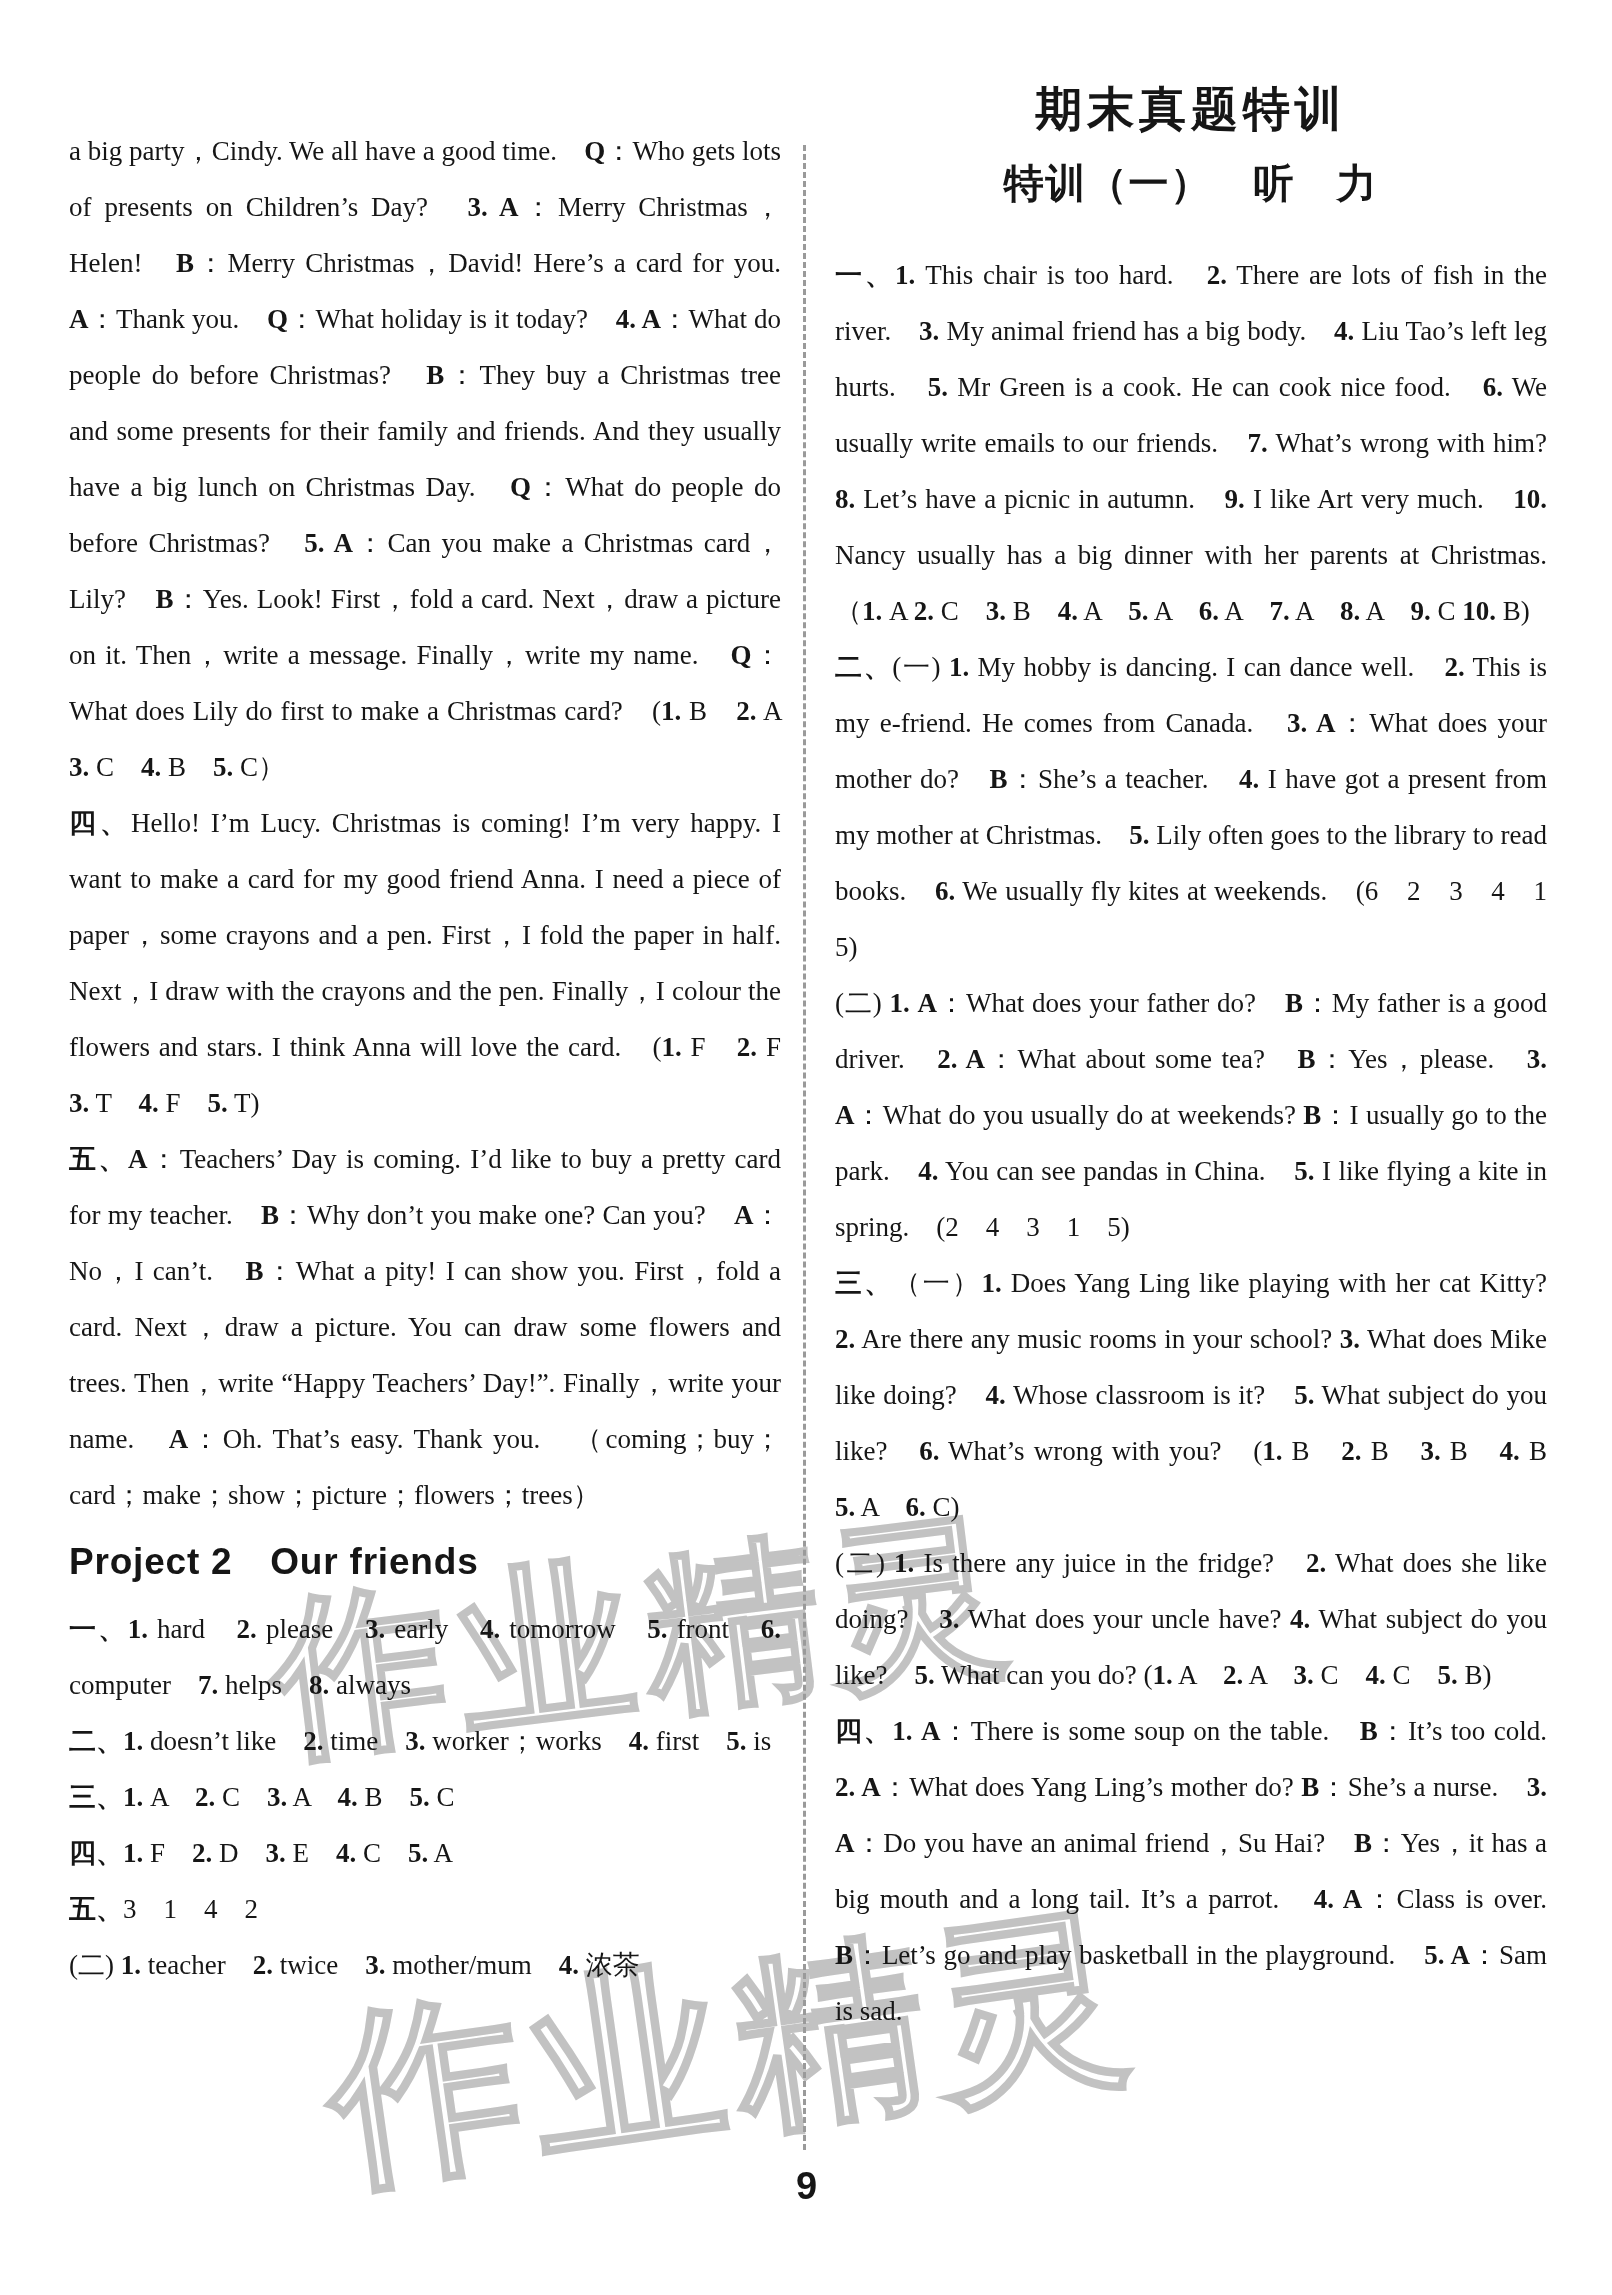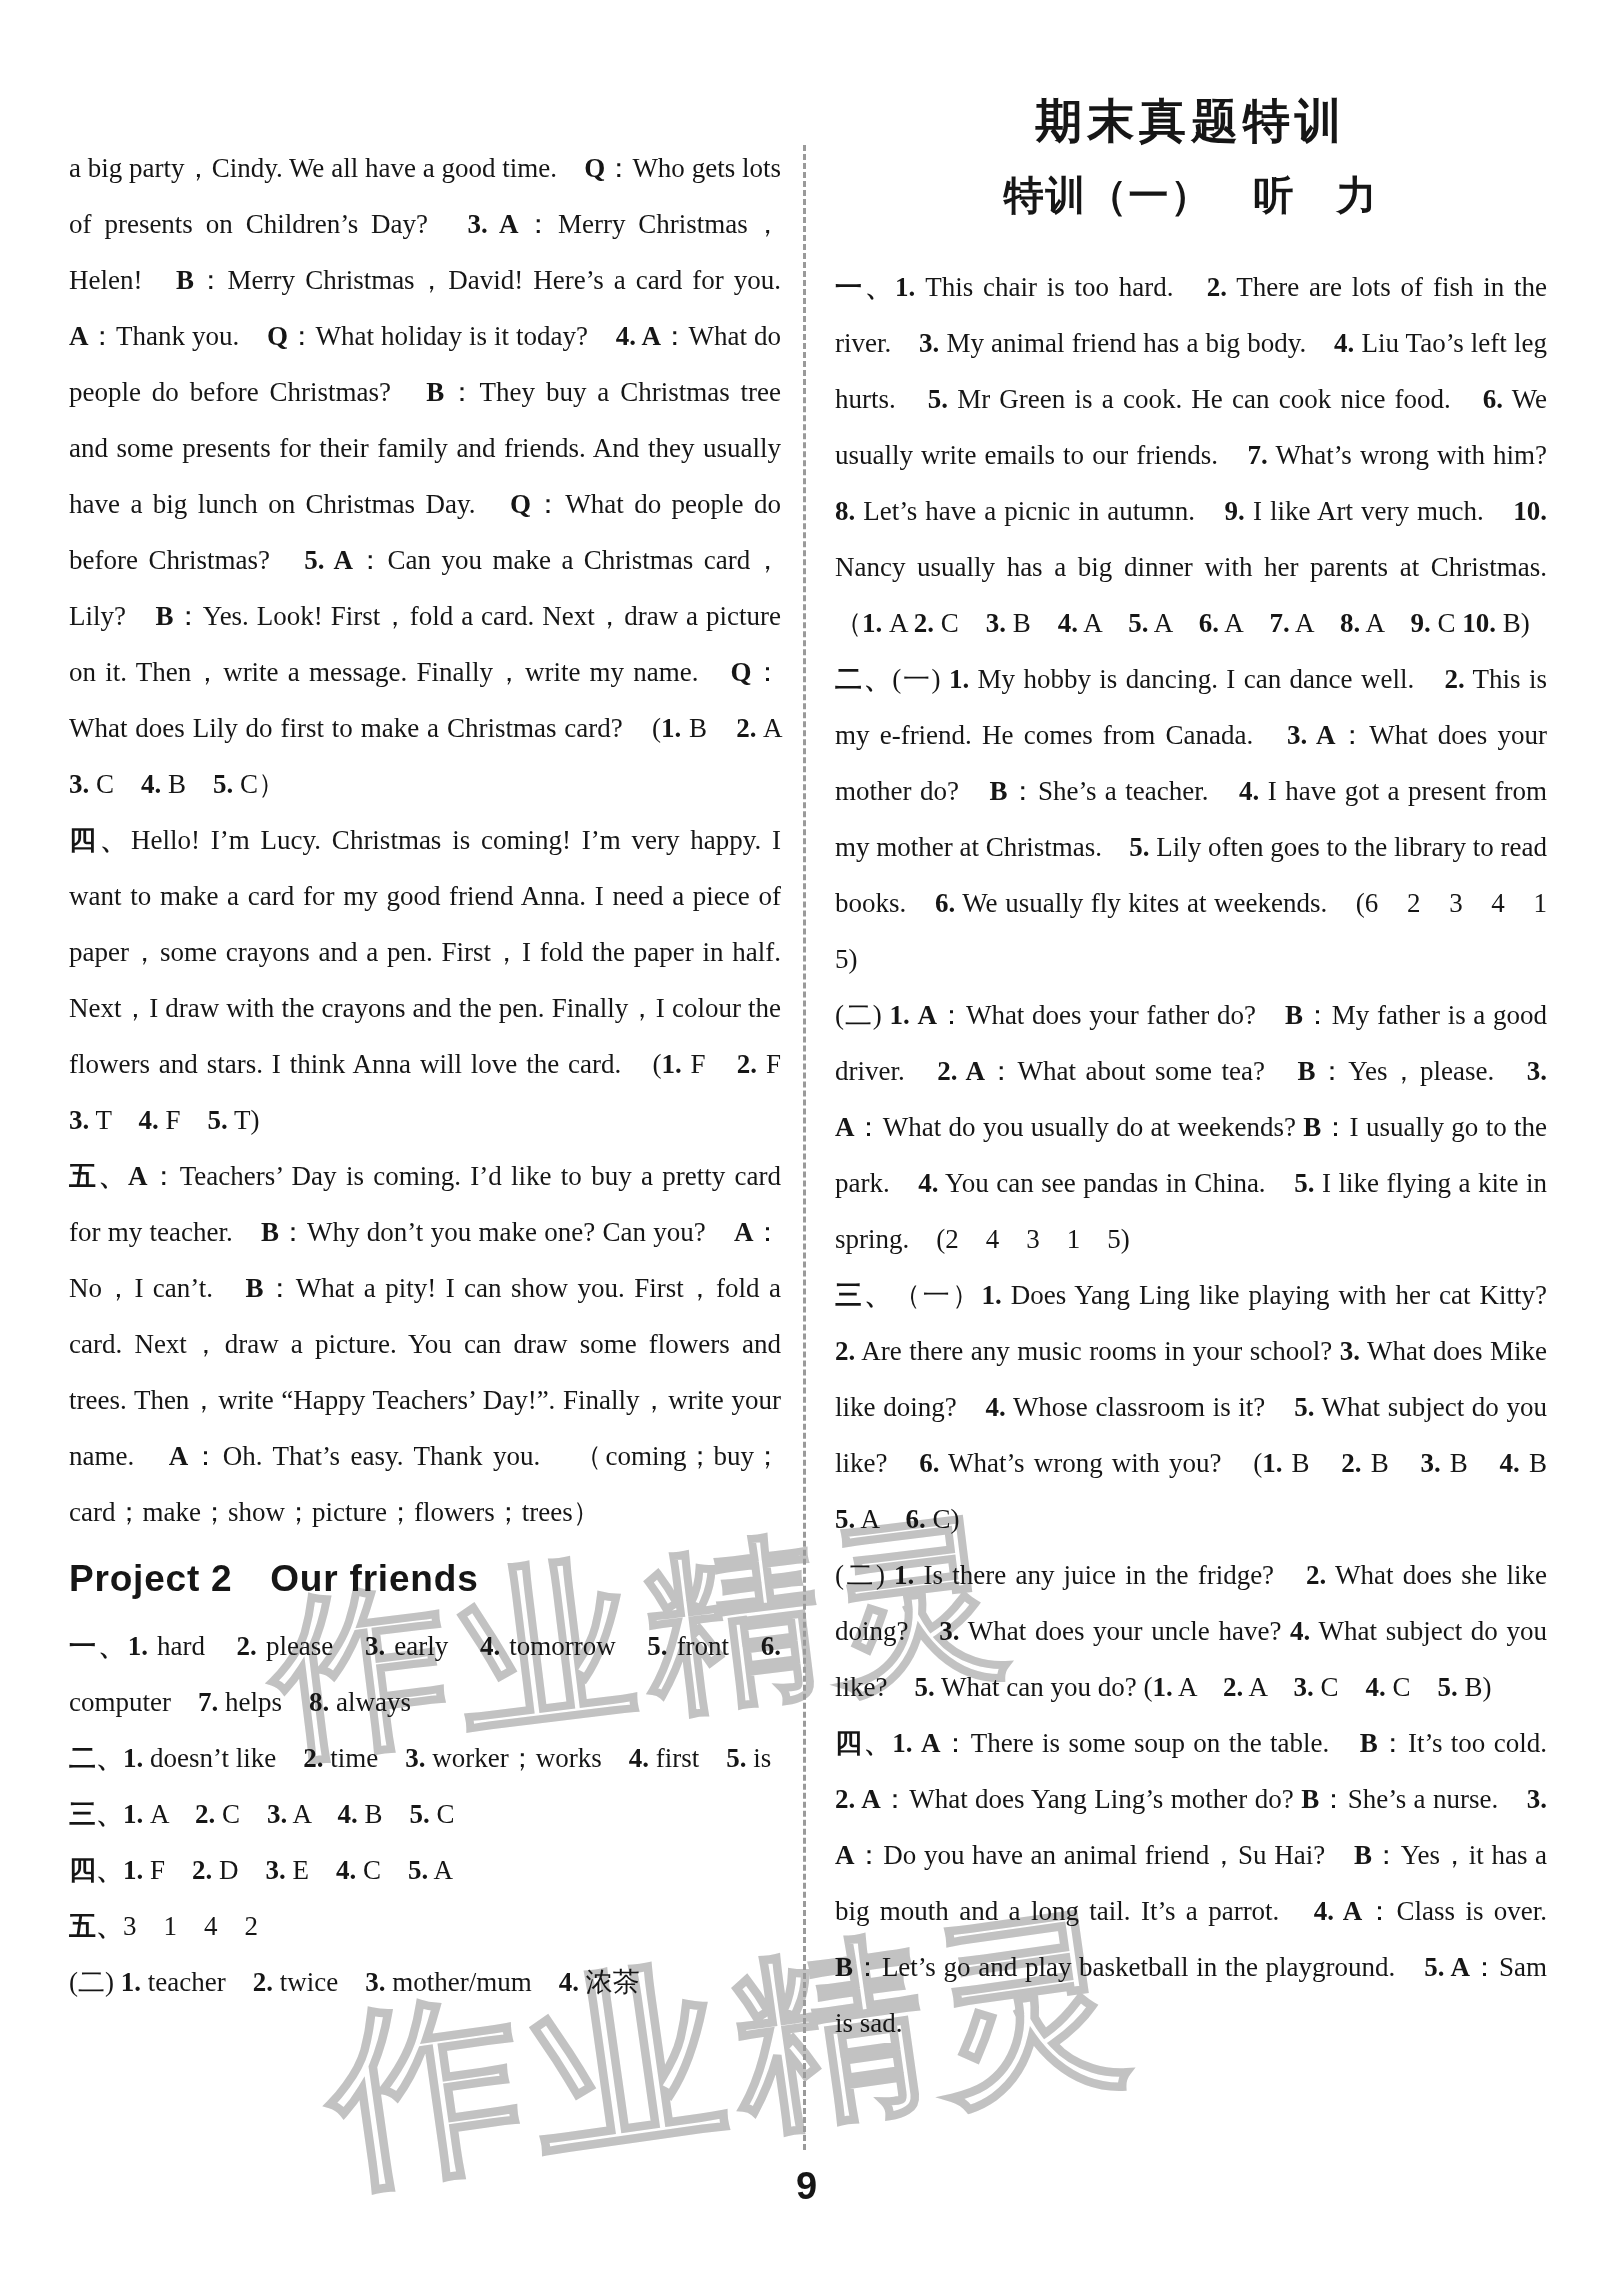--- a/index.html
+++ b/index.html
@@ -5,21 +5,21 @@
   html,body { margin:0; padding:0; }
   body {
     width:1613px; height:2295px;
     background:#ffffff;
     position:relative;
     overflow:hidden;
     font-family:"Liberation Serif","DejaVu Serif",serif;
     color:#161616;
   }
   .col { position:absolute; z-index:2; }
-  .left-col  { left:69px;  top:140px; width:712px; }
+  .left-col  { left:69px;  top:123px; width:712px; }
   .right-col { left:835px; top:78px;  width:712px; }
 
   .para {
     margin:0;
     font-size:27px;
     line-height:56px;
     text-align:justify;
     text-justify:inter-word;
   }
   .para .b { font-weight:bold; }
@@ -28,21 +28,21 @@
     margin:0;
     font-size:37px;
     line-height:78px;
     font-weight:bold;
     text-align:left;
     font-family:Liberation Sans, sans-serif;
     letter-spacing:0.8px;
   }
 
   .title {
-    margin:12px;
+    margin:0;
     font-size:47px;
     line-height:62px;
     font-weight:bold;
     text-align:center;
     font-family:"Liberation Sans","DejaVu Sans",sans-serif;
     letter-spacing:4.9px;
   }
   .subtitle {
     margin:18px 0 0 0;
     font-size:40px;

